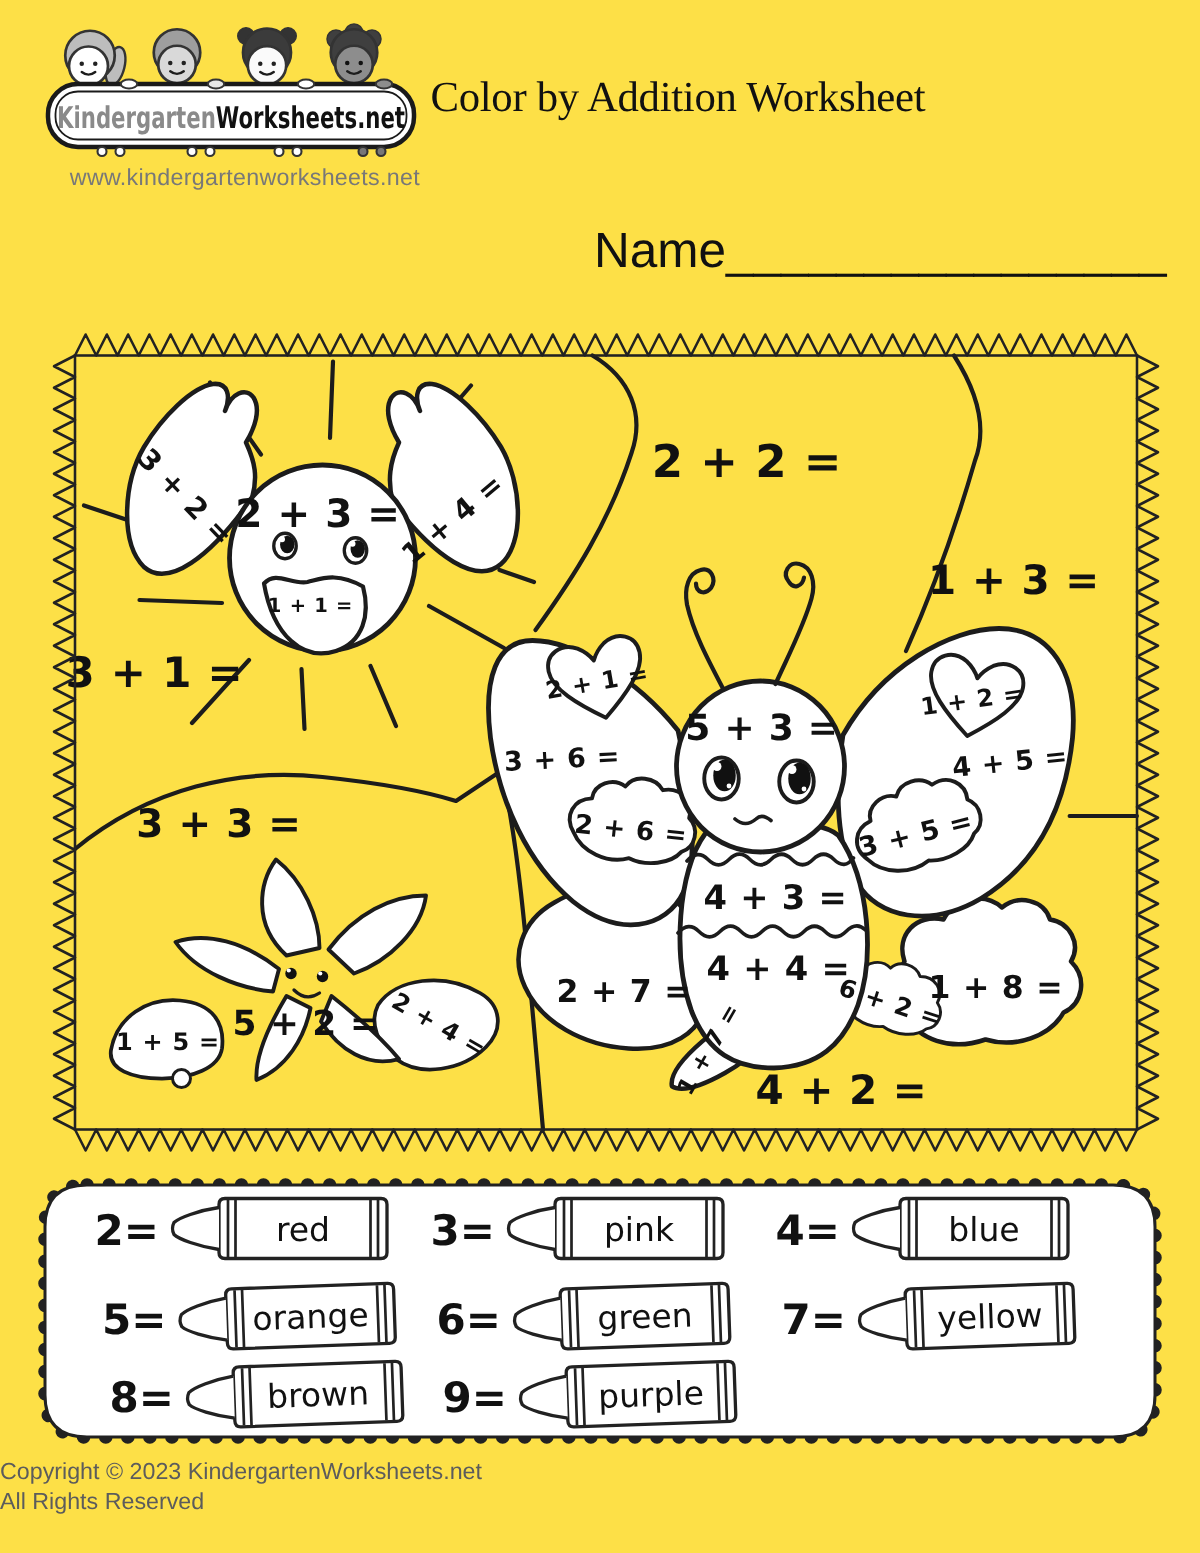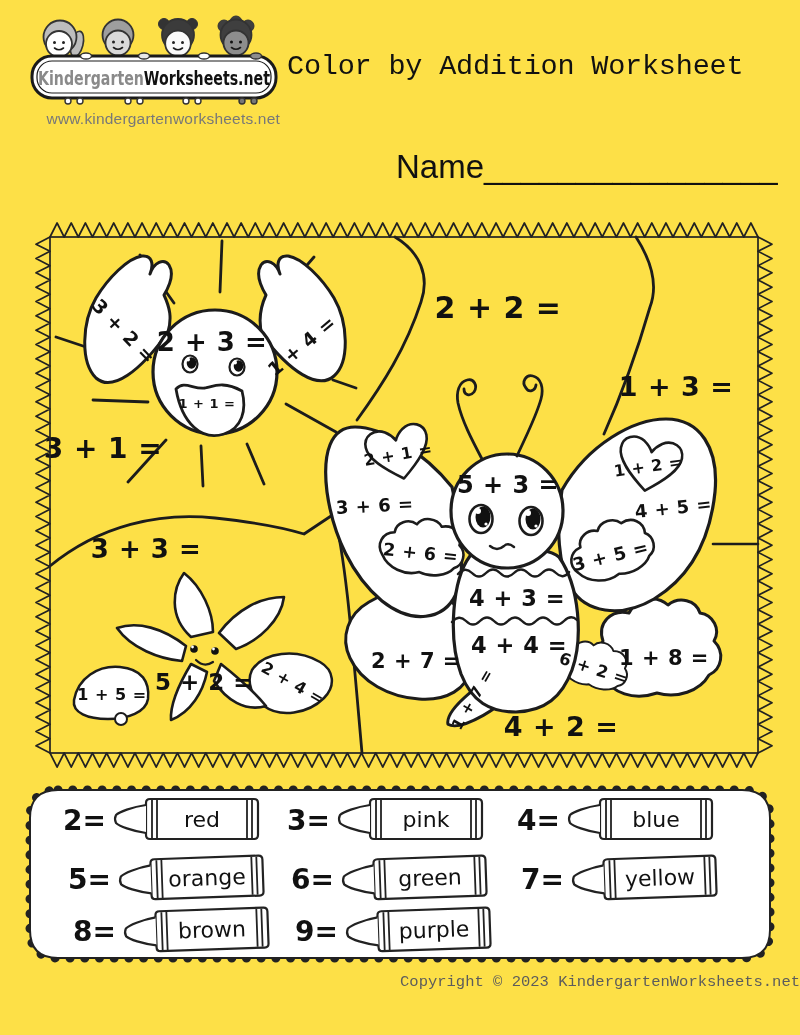--- a/index.html
+++ b/index.html
@@ -3,32 +3,32 @@
 <meta charset="utf-8">
 <style>
   html,body{margin:0;padding:0;background:#fff;}
   #page{position:relative;width:800px;height:1035px;background:#fde047;overflow:hidden;
         font-family:"Liberation Sans",sans-serif;color:#1a1a1a;}
   
   #logo{position:absolute;left:28px;top:8px;width:252px;}
   #logo-url{margin:2px 0 0 0;text-align:right;color:#787878;font-size:15.5px;letter-spacing:.2px;
             font-family:"Liberation Sans",sans-serif;}
   #title{position:absolute;left:287px;top:50px;font-size:28.5px;letter-spacing:-0.2px;color:#111;
-         font-family:Liberation Mono, monospace;}
+         font-family:Liberation Serif, serif;}
   #nameline{position:absolute;left:396px;top:148px;font-size:33px;color:#111;white-space:nowrap;
             font-family:"Liberation Sans",sans-serif;text-align:right;}
   
   .prob{fill:#111;font-family:"DejaVu Sans",sans-serif;font-weight:bold;text-anchor:middle;letter-spacing:.5px;}
   .ln{stroke:#1c1c1c;fill:none;stroke-linecap:round;stroke-linejoin:round;}
   .shape{stroke:#1c1c1c;fill:#fff;stroke-linejoin:round;}
   .keylabel{fill:#111;font-family:"DejaVu Sans",sans-serif;font-weight:bold;font-size:28px;text-anchor:end;}
   .keyword{fill:#111;font-family:"DejaVu Sans",sans-serif;font-size:22px;text-anchor:middle;}
   .bannertext{font-family:"DejaVu Sans",sans-serif;font-weight:bold;font-size:20px;}
-  #footer{position:absolute;left:0;top:972px;width:800px;text-align:right;color:#5c5c5c;
-          font-size:15.5px;line-height:20px;font-family:Liberation Mono, monospace;}
+  #footer{position:absolute;left:0;top:972px;width:800px;text-align:left;color:#5c5c5c;
+          font-size:15.5px;line-height:20px;font-family:Liberation Sans, sans-serif;}
   svg{display:block;}
 </style>
 </head>
 <body>
 
 <div id="page">
 
   <div id="logo">
     <svg width="252" height="100" viewBox="0 0 252 100">
 
@@ -276,15 +276,16 @@
       <text class="keylabel" x="338" y="941">9=</text>
       <g transform="translate(342,908) rotate(-2 75 22)">
         <use href="#crayon-shape"></use>
           <text class="keyword" x="92" y="30">purple</text>
       </g>
     </g>
   </svg>
 
   <div id="footer">
     <div>Copyright © 2023 KindergartenWorksheets.net</div>
+    <div>All Rights Reserved</div>
   </div>
 
 </div>
 
 </body></html>

